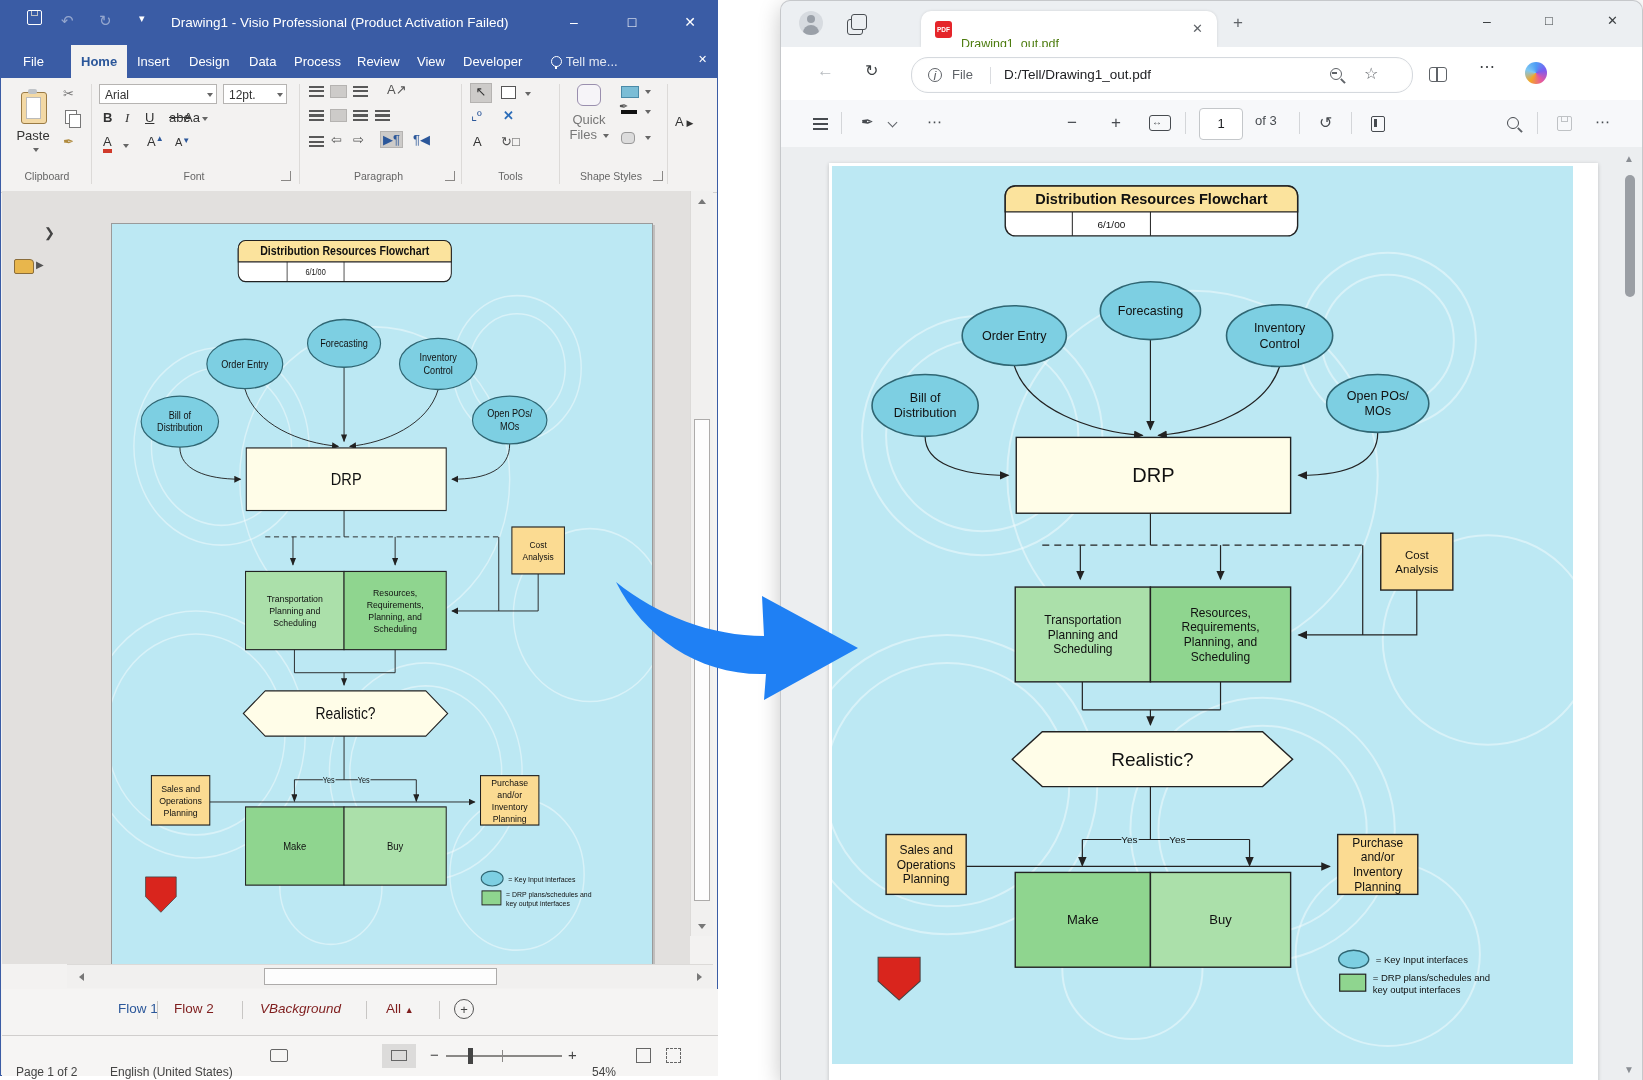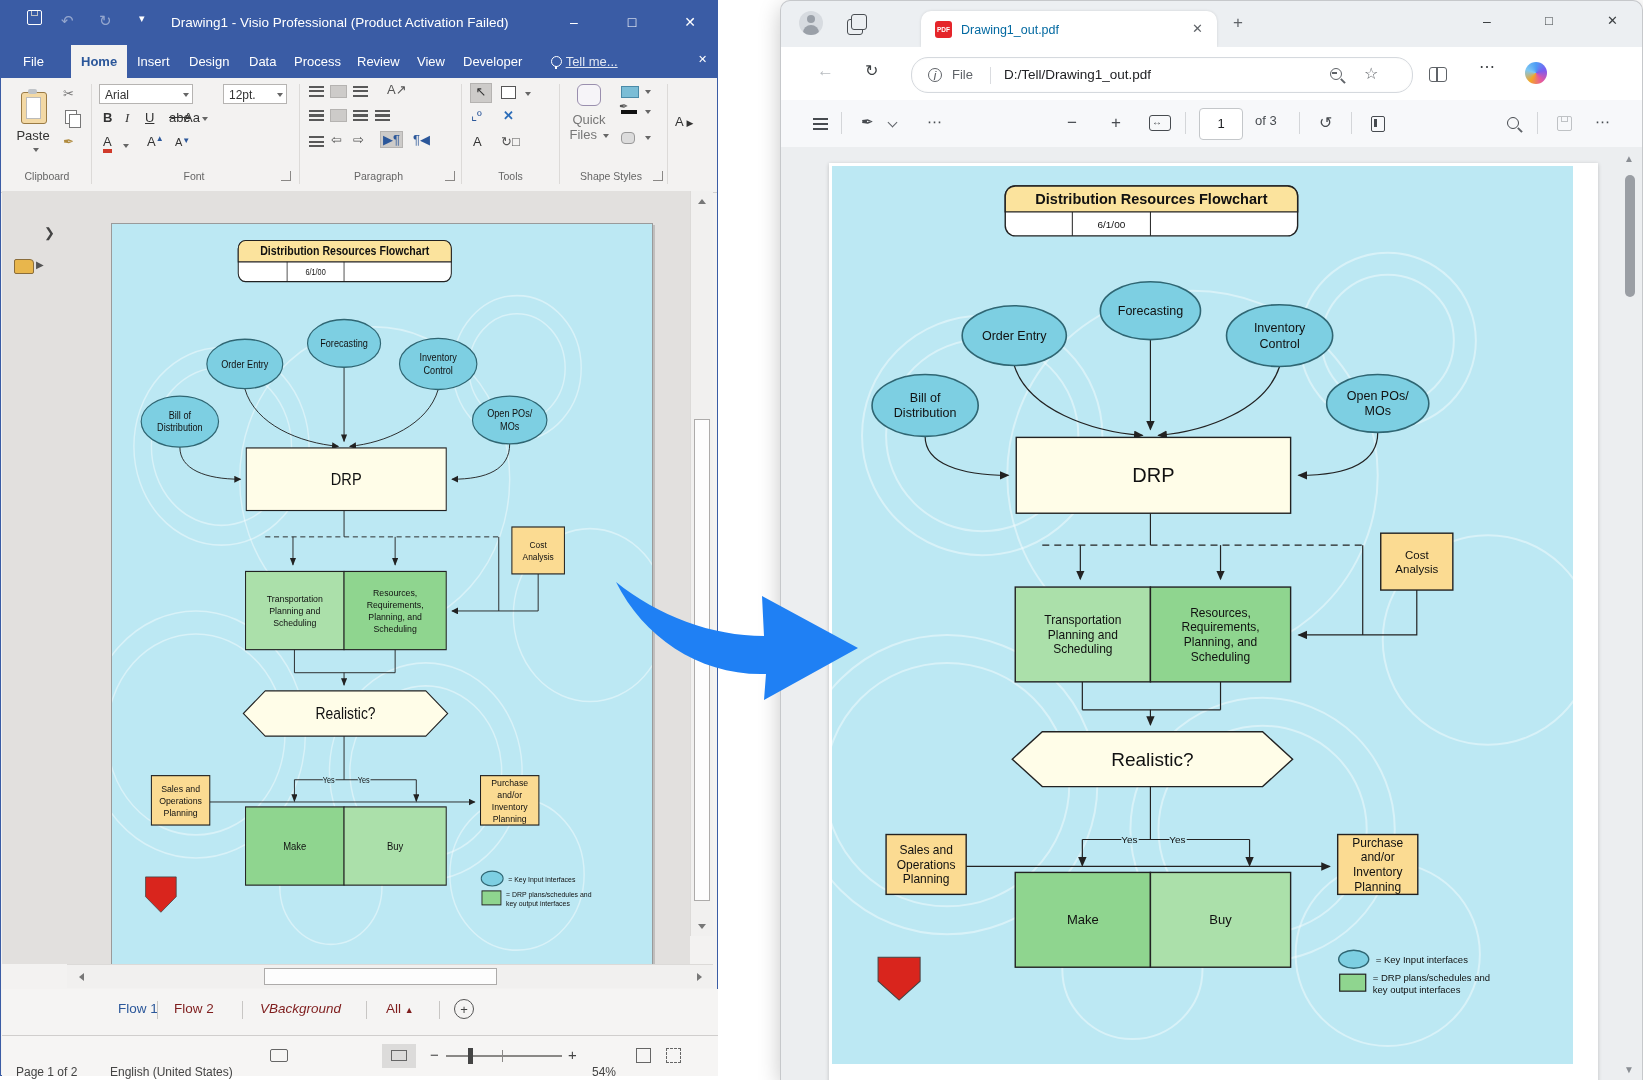--- a/index.html
+++ b/index.html
@@ -45,21 +45,21 @@
   .ptab.active{color:#2b579a;font-weight:normal;padding-left:26px;}
   .ptab-sep{position:absolute;top:12px;width:1px;height:18px;background:#c8c6c4;}
   .vstatus{position:absolute;left:1px;top:1034px;width:716px;height:40px;background:#f6f5f4;border-top:1px solid #d0cecd;font-size:12px;color:#444;}
   .vstatus span{position:absolute;top:29px;white-space:nowrap;}
   .mini-ic{position:absolute;border:1.3px solid #666;box-sizing:border-box;}
   
   .edge-win{position:absolute;left:780px;top:0;width:863px;height:1080px;background:#eceff2;border:1px solid #c6c8cb;border-bottom:none;border-radius:10px 10px 0 0;box-shadow:0 6px 22px rgba(0,0,0,.22);box-sizing:border-box;z-index:10;}
   .etabstrip{position:absolute;left:0;top:0;width:100%;height:46px;}
   .etab{position:absolute;left:140px;top:10px;width:296px;height:36px;background:#fff;border-radius:10px 10px 0 0;box-shadow:0 0 3px rgba(0,0,0,.12);}
   .pdfbadge{position:absolute;left:14px;top:10px;width:17px;height:17px;background:#e5252a;border-radius:3px;color:#fff;font-size:6.5px;font-weight:bold;text-align:center;line-height:17px;}
-  .etab .ttext{position:absolute;left:40px;top:12px;font-size:12.5px;color:#0369a1;white-space:nowrap;}
+  .etab .ttext{position:absolute;left:40px;top:26px;font-size:12.5px;color:#4d7c0f;white-space:nowrap;}
   .ex{color:#5f6368;font-size:13px;}
   .eaddr{position:absolute;left:0;top:46px;width:100%;height:53px;background:#fff;border-bottom:1px solid #e3e5e8;}
   .pill{position:absolute;left:130px;top:10px;width:500px;height:34px;background:#fff;border:1px solid #d5d9de;border-radius:17px;box-shadow:inset 0 0 2px rgba(0,0,0,.05);}
   .pill span{position:absolute;top:9px;font-size:13px;color:#5f6368;white-space:nowrap;}
   .pill .url{color:#202124;font-size:13.5px;}
   .icircle{position:absolute;width:14px;height:14px;border:1.4px solid #5f6368;border-radius:50%;color:#5f6368;font-size:9px;text-align:center;line-height:14px;font-style:italic;box-sizing:border-box;}
   .vsep{position:absolute;width:1px;background:#dadce0;}
   .mag{position:absolute;width:10px;height:10px;border:1.6px solid #5f6368;border-radius:50%;}
   .mag:after{content:'';position:absolute;width:6px;height:1.8px;background:#5f6368;bottom:-3px;right:-5px;transform:rotate(45deg);}
   .mag .minus{position:absolute;left:1.2px;top:3.4px;width:4.6px;height:1.6px;background:#5f6368;}
@@ -111,38 +111,38 @@
     <div class="vtabs">
       <span class="vtab" style="left:12px;">File</span>
       <span class="vtab active" style="left:70px;">Home</span>
       <span class="vtab" style="left:126px;">Insert</span>
       <span class="vtab" style="left:178px;">Design</span>
       <span class="vtab" style="left:238px;">Data</span>
       <span class="vtab" style="left:283px;">Process</span>
       <span class="vtab" style="left:346px;">Review</span>
       <span class="vtab" style="left:406px;">View</span>
       <span class="vtab" style="left:452px;">Developer</span>
-      <span class="vtab" style="left:540px;"><span class="bulb"></span>&nbsp;<span style="opacity:.85;text-decoration:underline;">Tell me...</span></span>
+      <span class="vtab" style="left:540px;"><span class="bulb"></span>&nbsp;<span style="opacity:.85;">Tell me...</span></span>
       <span style="position:absolute;left:697px;top:8px;color:#fff;font-size:11px;">✕</span>
     </div>
 
     <div class="vribbon">
 
       <div class="rbtn" style="left:6px;top:4px;width:52px;height:84px;">
         <span class="clipb"></span>
         <span style="position:absolute;left:0;width:52px;top:46px;">Paste</span>
         <span class="tri-d" style="position:absolute;left:24px;top:66px;"></span>
       </div>
       <span class="rbtn" style="left:62px;top:8px;color:#777;">✂</span>
       <span class="copy-ic" style="left:64px;top:32px;"></span>
       <span class="rbtn" style="left:62px;top:56px;color:#b08b3e;">✒</span>
       <div class="grp-label" style="left:6px;width:80px;">Clipboard</div>
       <div class="grp-sep" style="left:90px;"></div>
 
-      <div class="combo" style="left:98px;top:6px;width:94px;">
+      <div class="combo" style="left:98px;top:6px;width:118px;">
         <span class="cv">Arial</span><span class="cmb-arr"></span>
       </div>
       <div class="combo" style="left:222px;top:6px;width:64px;">
         <span class="cv">12pt.</span><span class="cmb-arr"></span>
       </div>
       <span class="rbtn" style="left:102px;top:32px;font-weight:bold;">B</span>
       <span class="rbtn" style="left:124px;top:32px;font-style:italic;font-family:'Liberation Serif',serif;">I</span>
       <span class="rbtn" style="left:144px;top:32px;text-decoration:underline;">U</span>
       <span class="rbtn" style="left:168px;top:32px;text-decoration:line-through;">abc</span>
       <span class="rbtn" style="left:183px;top:32px;"><span>Aa</span><span class="tri-d"></span></span>

